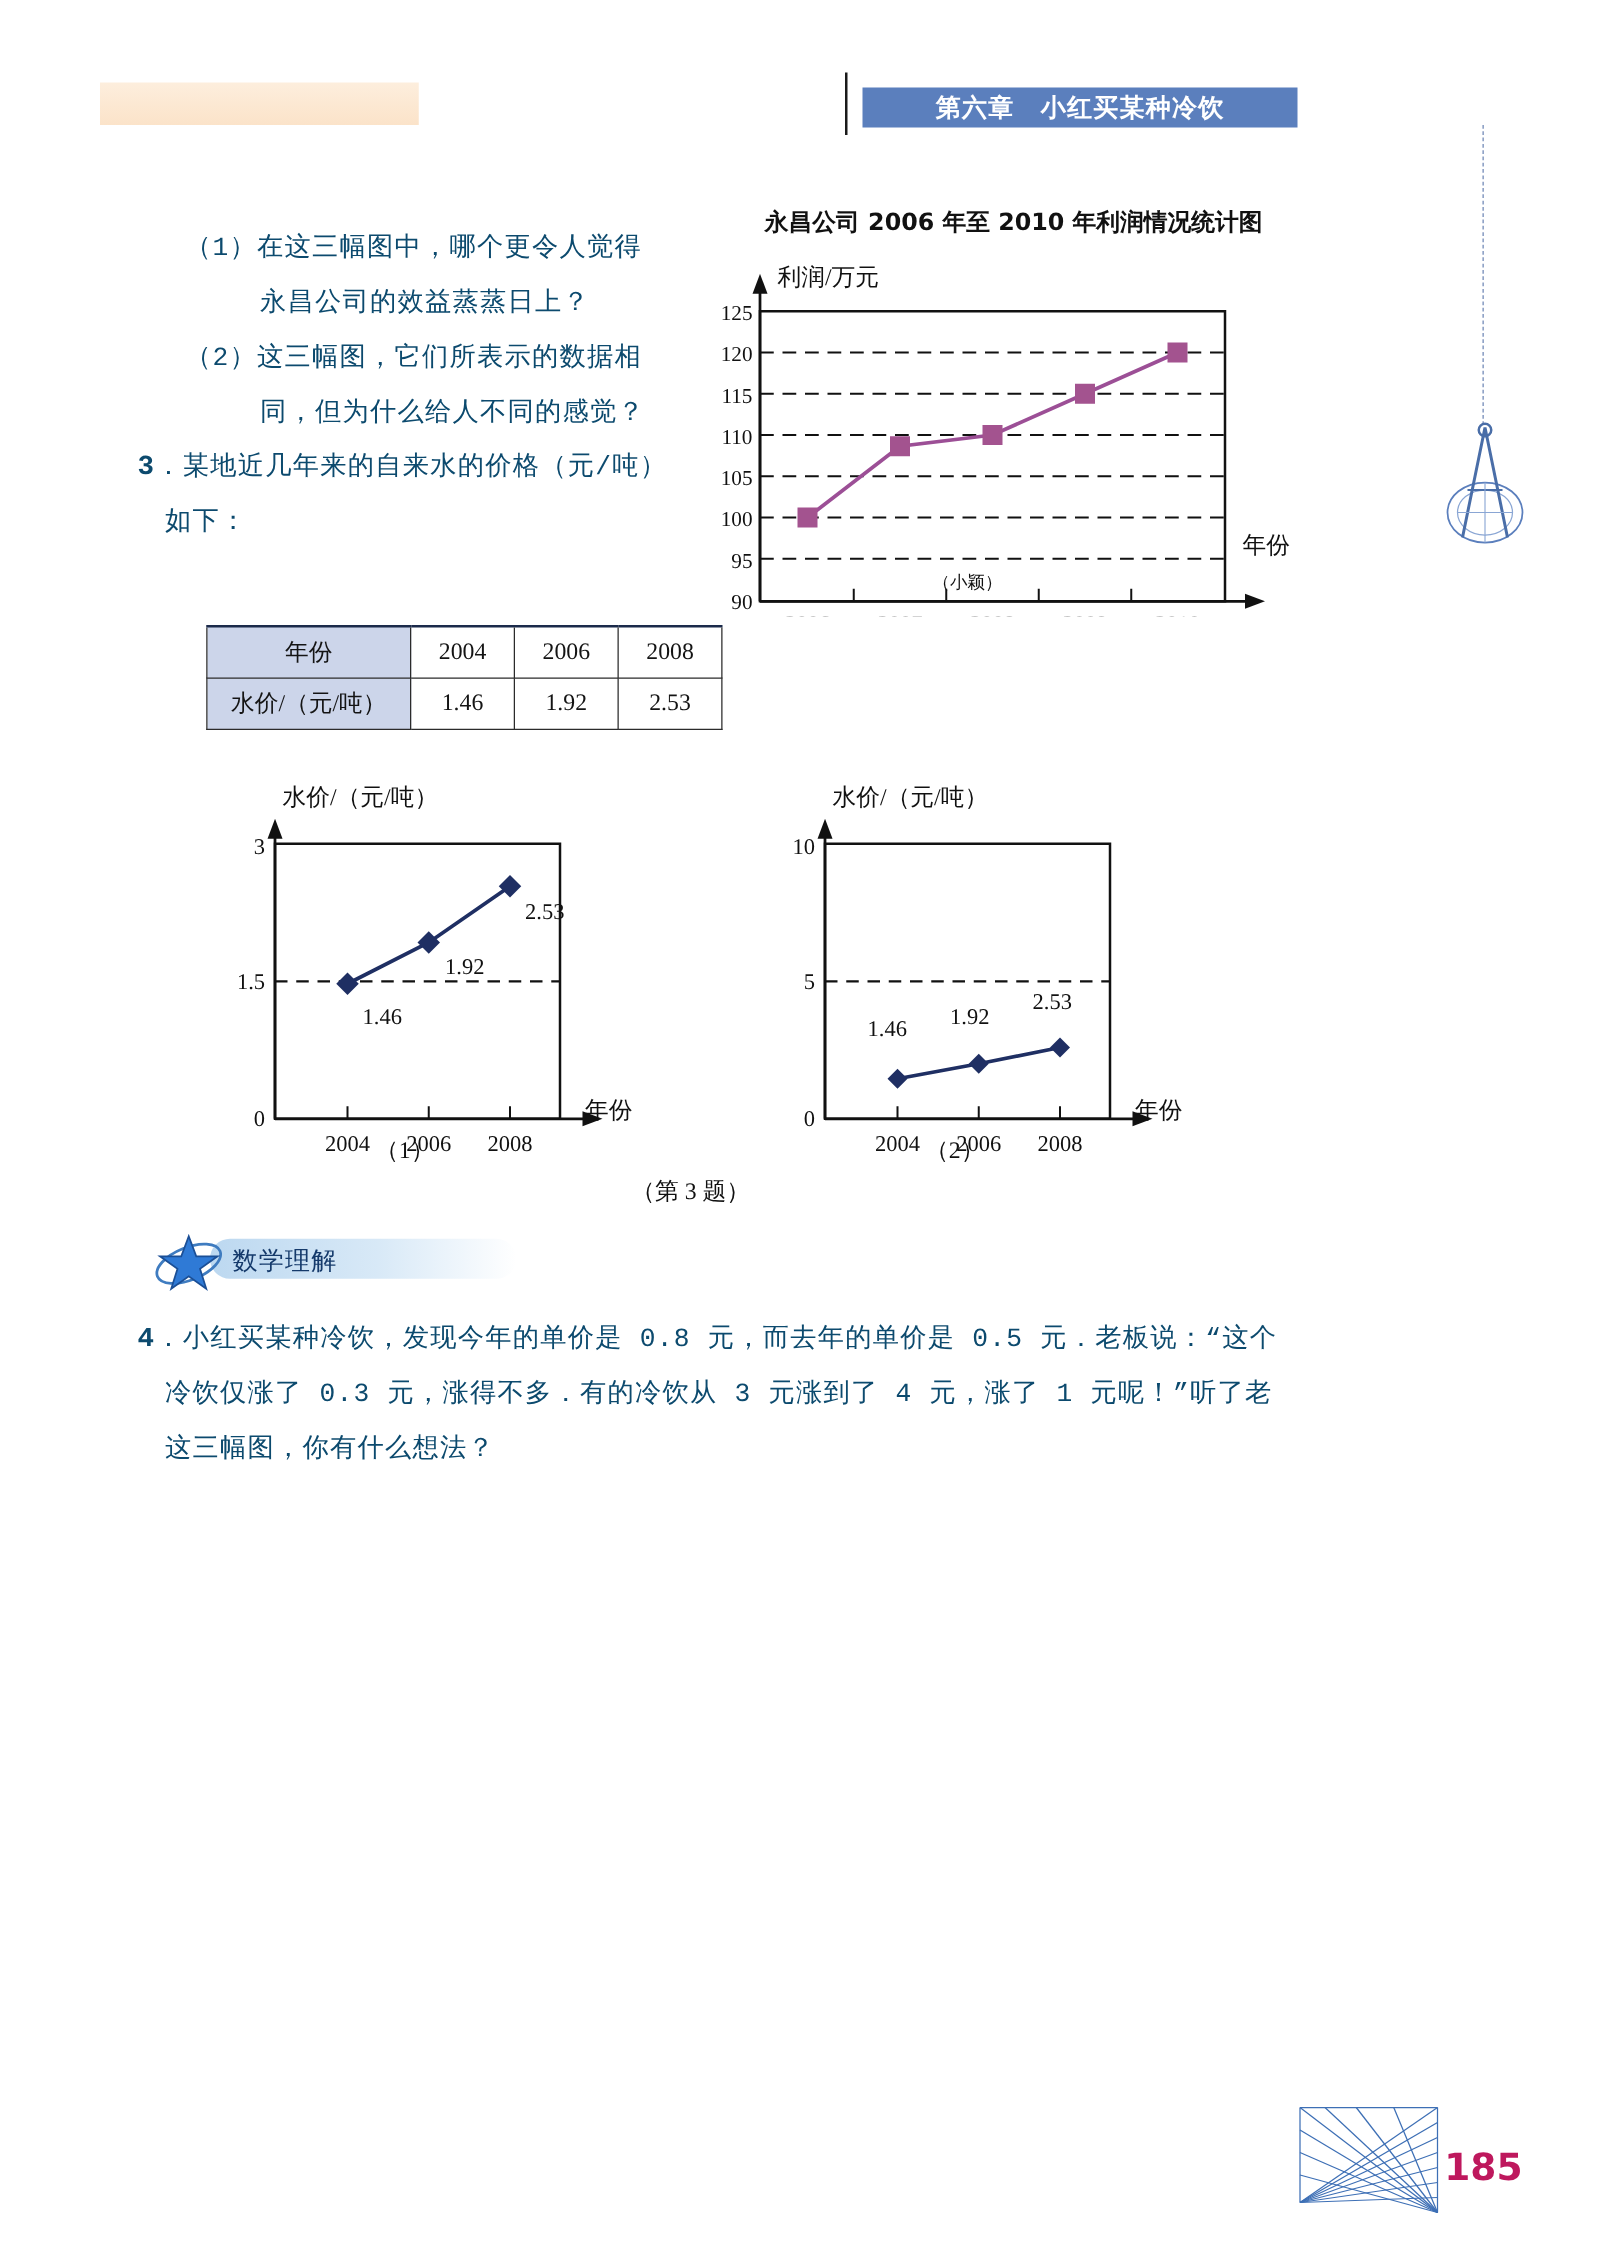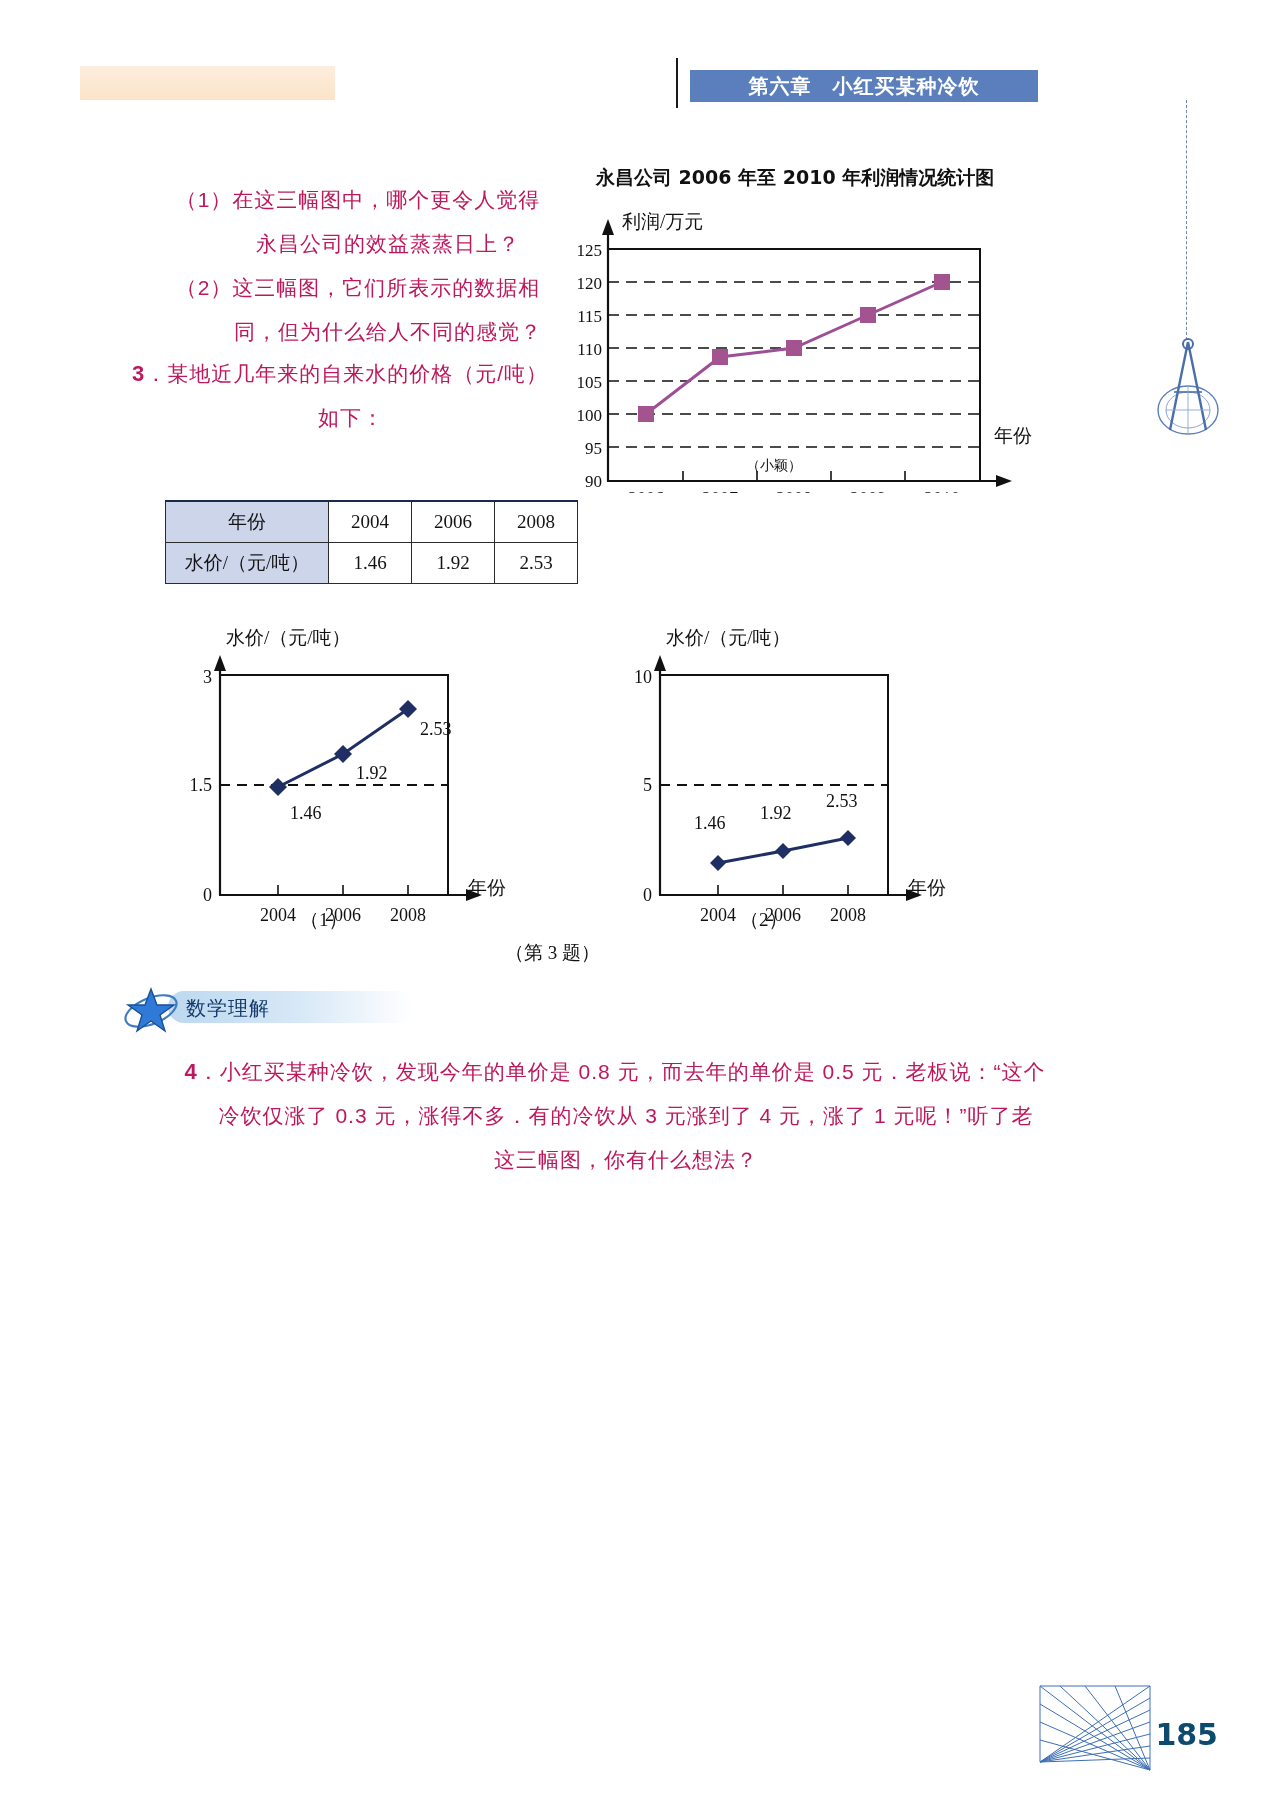--- a/index.html
+++ b/index.html
@@ -28,22 +28,22 @@
     color:#ffffff;font-size:20px;letter-spacing:1px;
     font-family:"DejaVu Sans","Liberation Sans",sans-serif;font-weight:600;
   }
   .header-dotline{
     position:absolute;left:1186px;top:100px;width:0;height:240px;
     border-left:1px dashed #6e86b5;
   }
 
   
   .bodytext{
-    font-family:Liberation Sans, sans-serif;
-    font-size:21px;color:#be185d;line-height:44px;letter-spacing:1px;text-align:center;
+    font-family:Liberation Mono, monospace;
+    font-size:21px;color:#0c4a6e;line-height:44px;letter-spacing:1px;
   }
 
   .q1{position:absolute;left:148px;top:178px;width:420px;}
   .q1 .ln{display:block;white-space:pre;}
   .q2{position:absolute;left:148px;top:266px;width:420px;}
   .q2 .ln{display:block;white-space:pre;}
 
   .item3{position:absolute;left:110px;top:352px;width:460px;}
   .item3 .num{font-weight:bold;font-size:22px;}
   .item3 .ln{display:block;white-space:pre;}
@@ -61,21 +61,21 @@
   .wtable td.head{background:#ccd5ea;width:160px;}
   .wtable td.val{width:80px;}
   .wtable tr.top td{border-top:2px solid #1b2a4a;}
 
   .para3{position:absolute;left:160px;top:594px;width:930px;}
   .para3 .ln{display:block;white-space:pre;}
 
   
   .profit-wrap{position:absolute;left:560px;top:165px;width:470px;height:330px;}
   .profit-title{
-    position:absolute;left:36px;top:0;width:430px;
+    position:absolute;left:36px;top:0;width:430px;text-align:center;
     font-size:19px;font-weight:600;color:#111;
     font-family:"DejaVu Sans","Liberation Sans",sans-serif;
   }
   .axis-cap{
     position:absolute;font-size:19px;color:#111;
     font-family:"Liberation Serif","DejaVu Serif",serif;white-space:nowrap;
   }
   .caption{
     position:absolute;font-size:14px;color:#111;white-space:nowrap;
     font-family:"Liberation Serif","DejaVu Serif",serif;
@@ -104,21 +104,21 @@
     font-family:"DejaVu Sans","Liberation Sans",sans-serif;letter-spacing:1px;
   }
 
   .item4{position:absolute;left:110px;top:1050px;width:1010px;}
   .item4 .num{font-weight:bold;font-size:22px;}
   .item4 .ln{display:block;white-space:pre;}
 
   
   .page-num{
     position:absolute;right:62px;bottom:62px;font-size:30px;font-weight:700;
-    color:#0c4a6e;font-family:"DejaVu Sans","Liberation Sans",sans-serif;
+    color:#be185d;font-family:"DejaVu Sans","Liberation Sans",sans-serif;
   }
   .fan{position:absolute;right:50px;bottom:40px;width:200px;height:100px;}
 
   .compass{position:absolute;left:1148px;top:332px;width:80px;height:110px;}
 </style>
 </head>
 <body>
 
 <div class="page">
 

